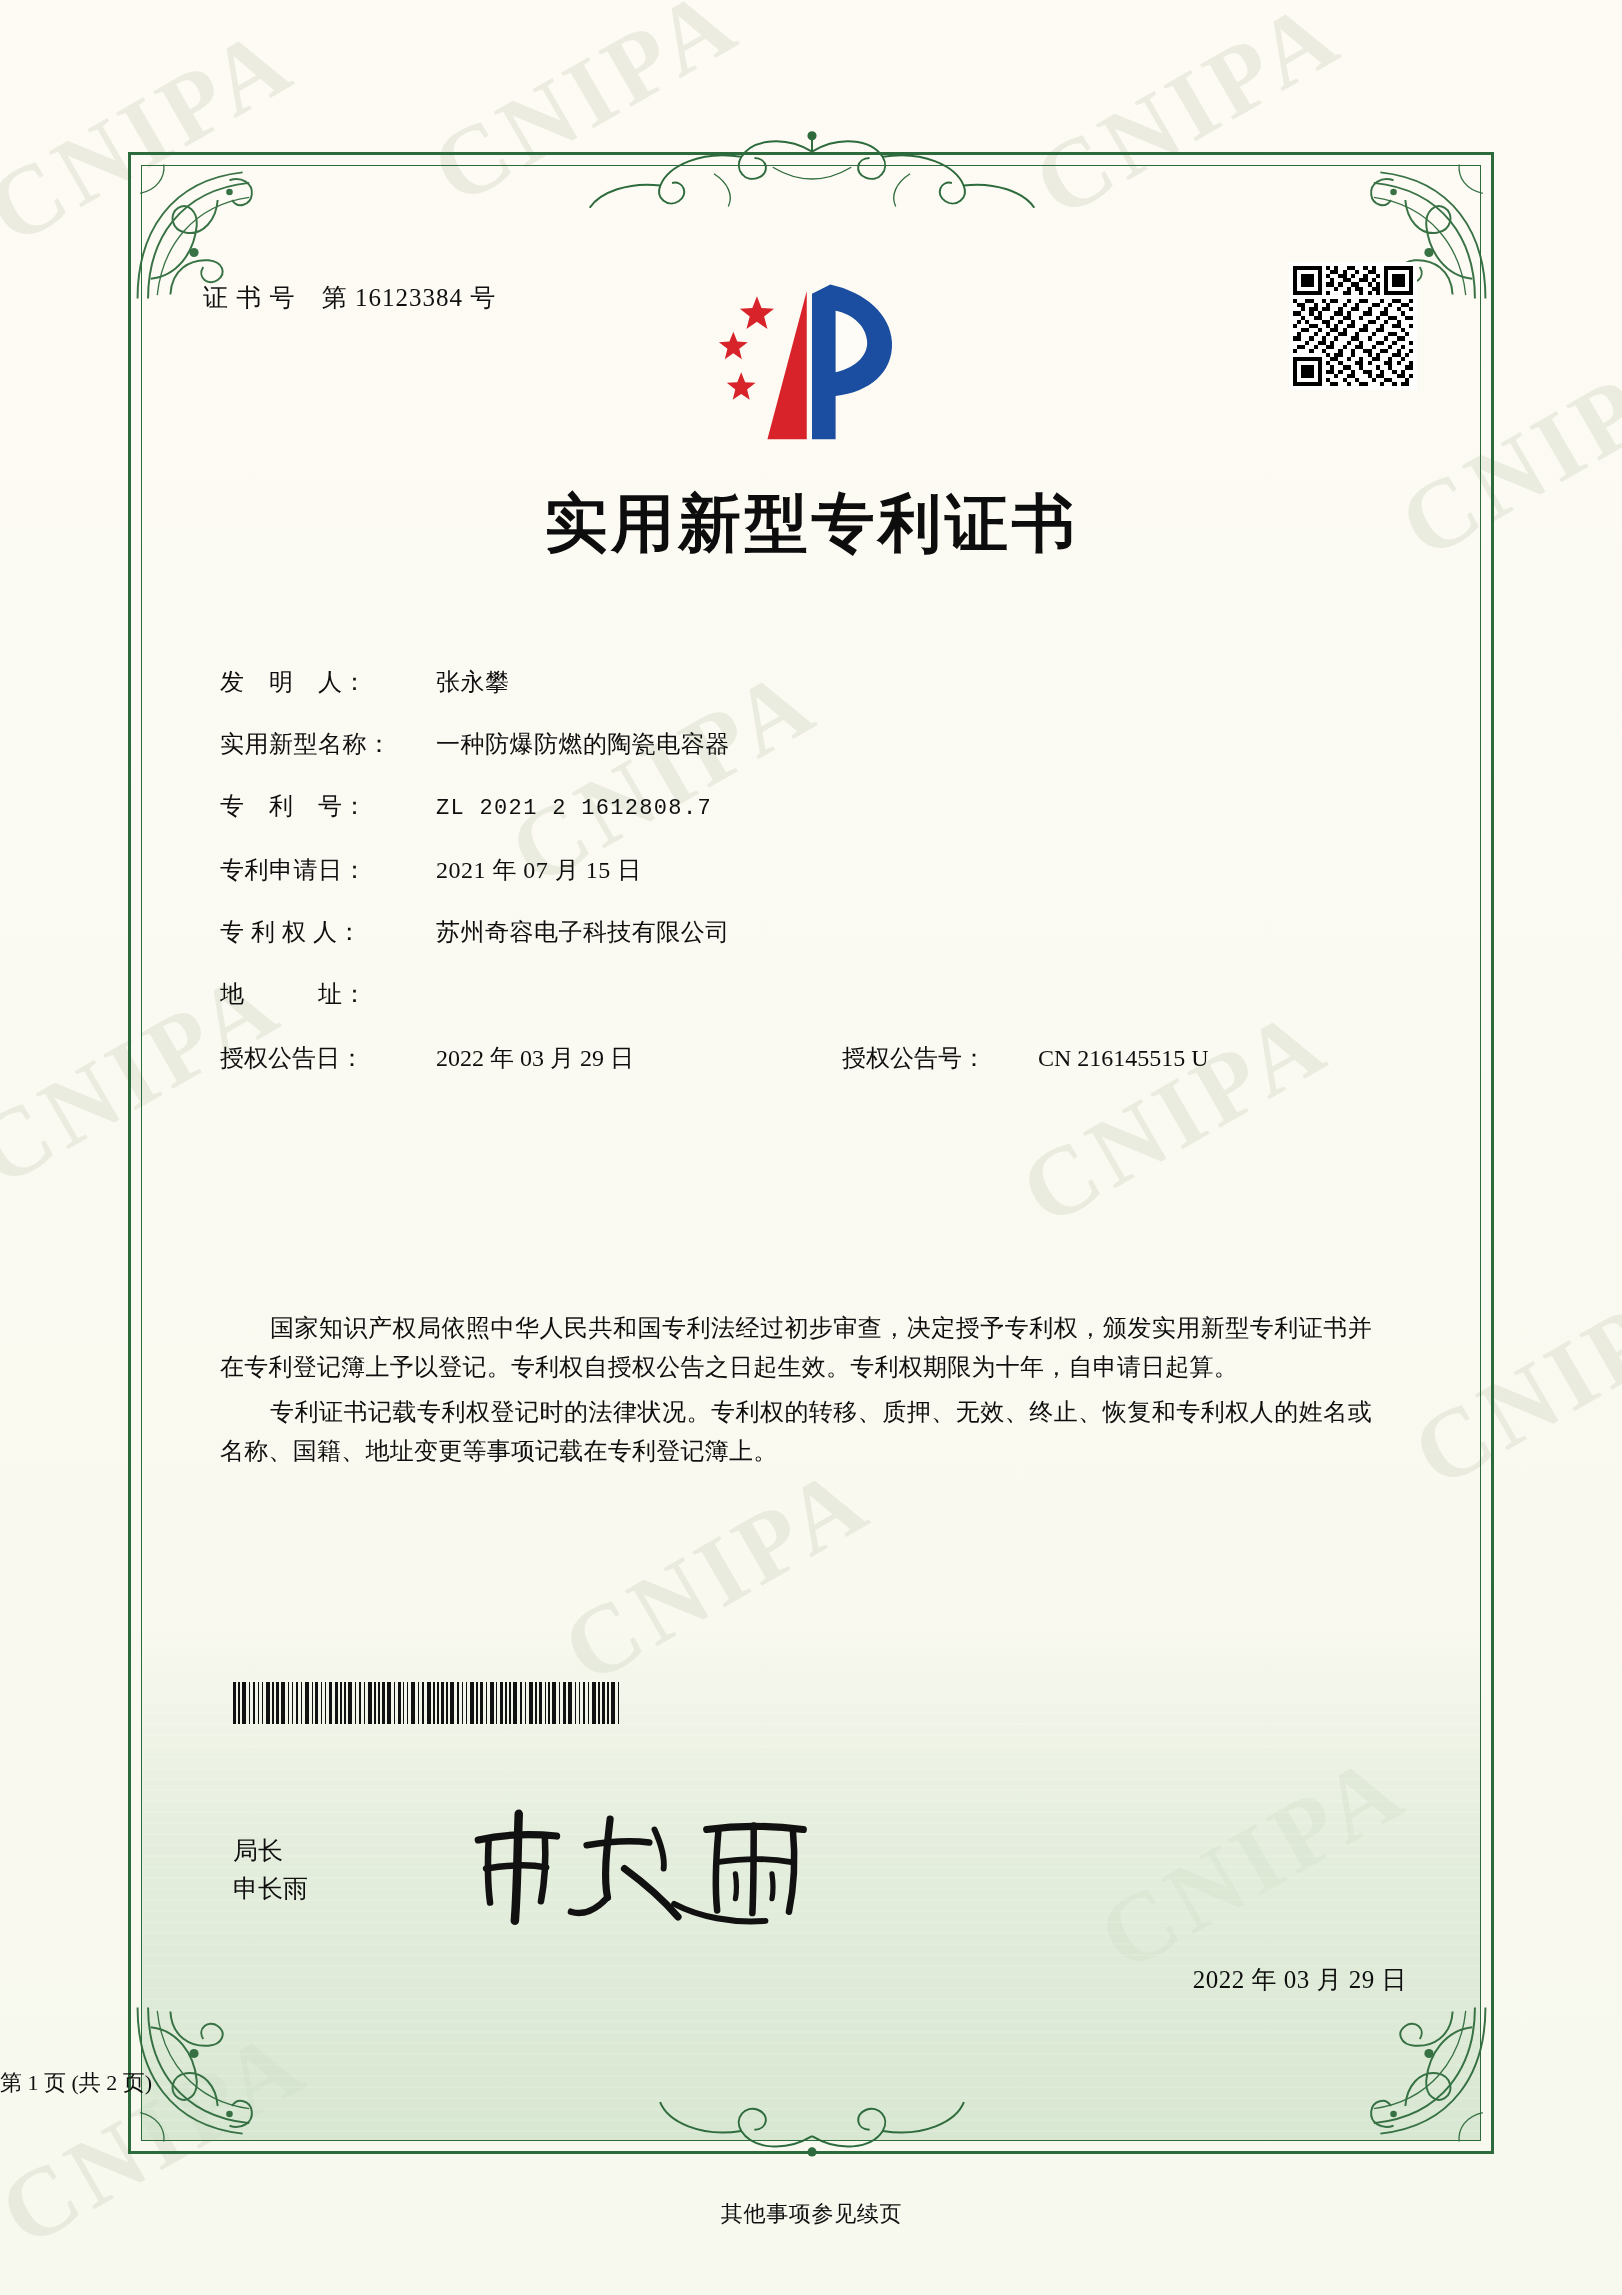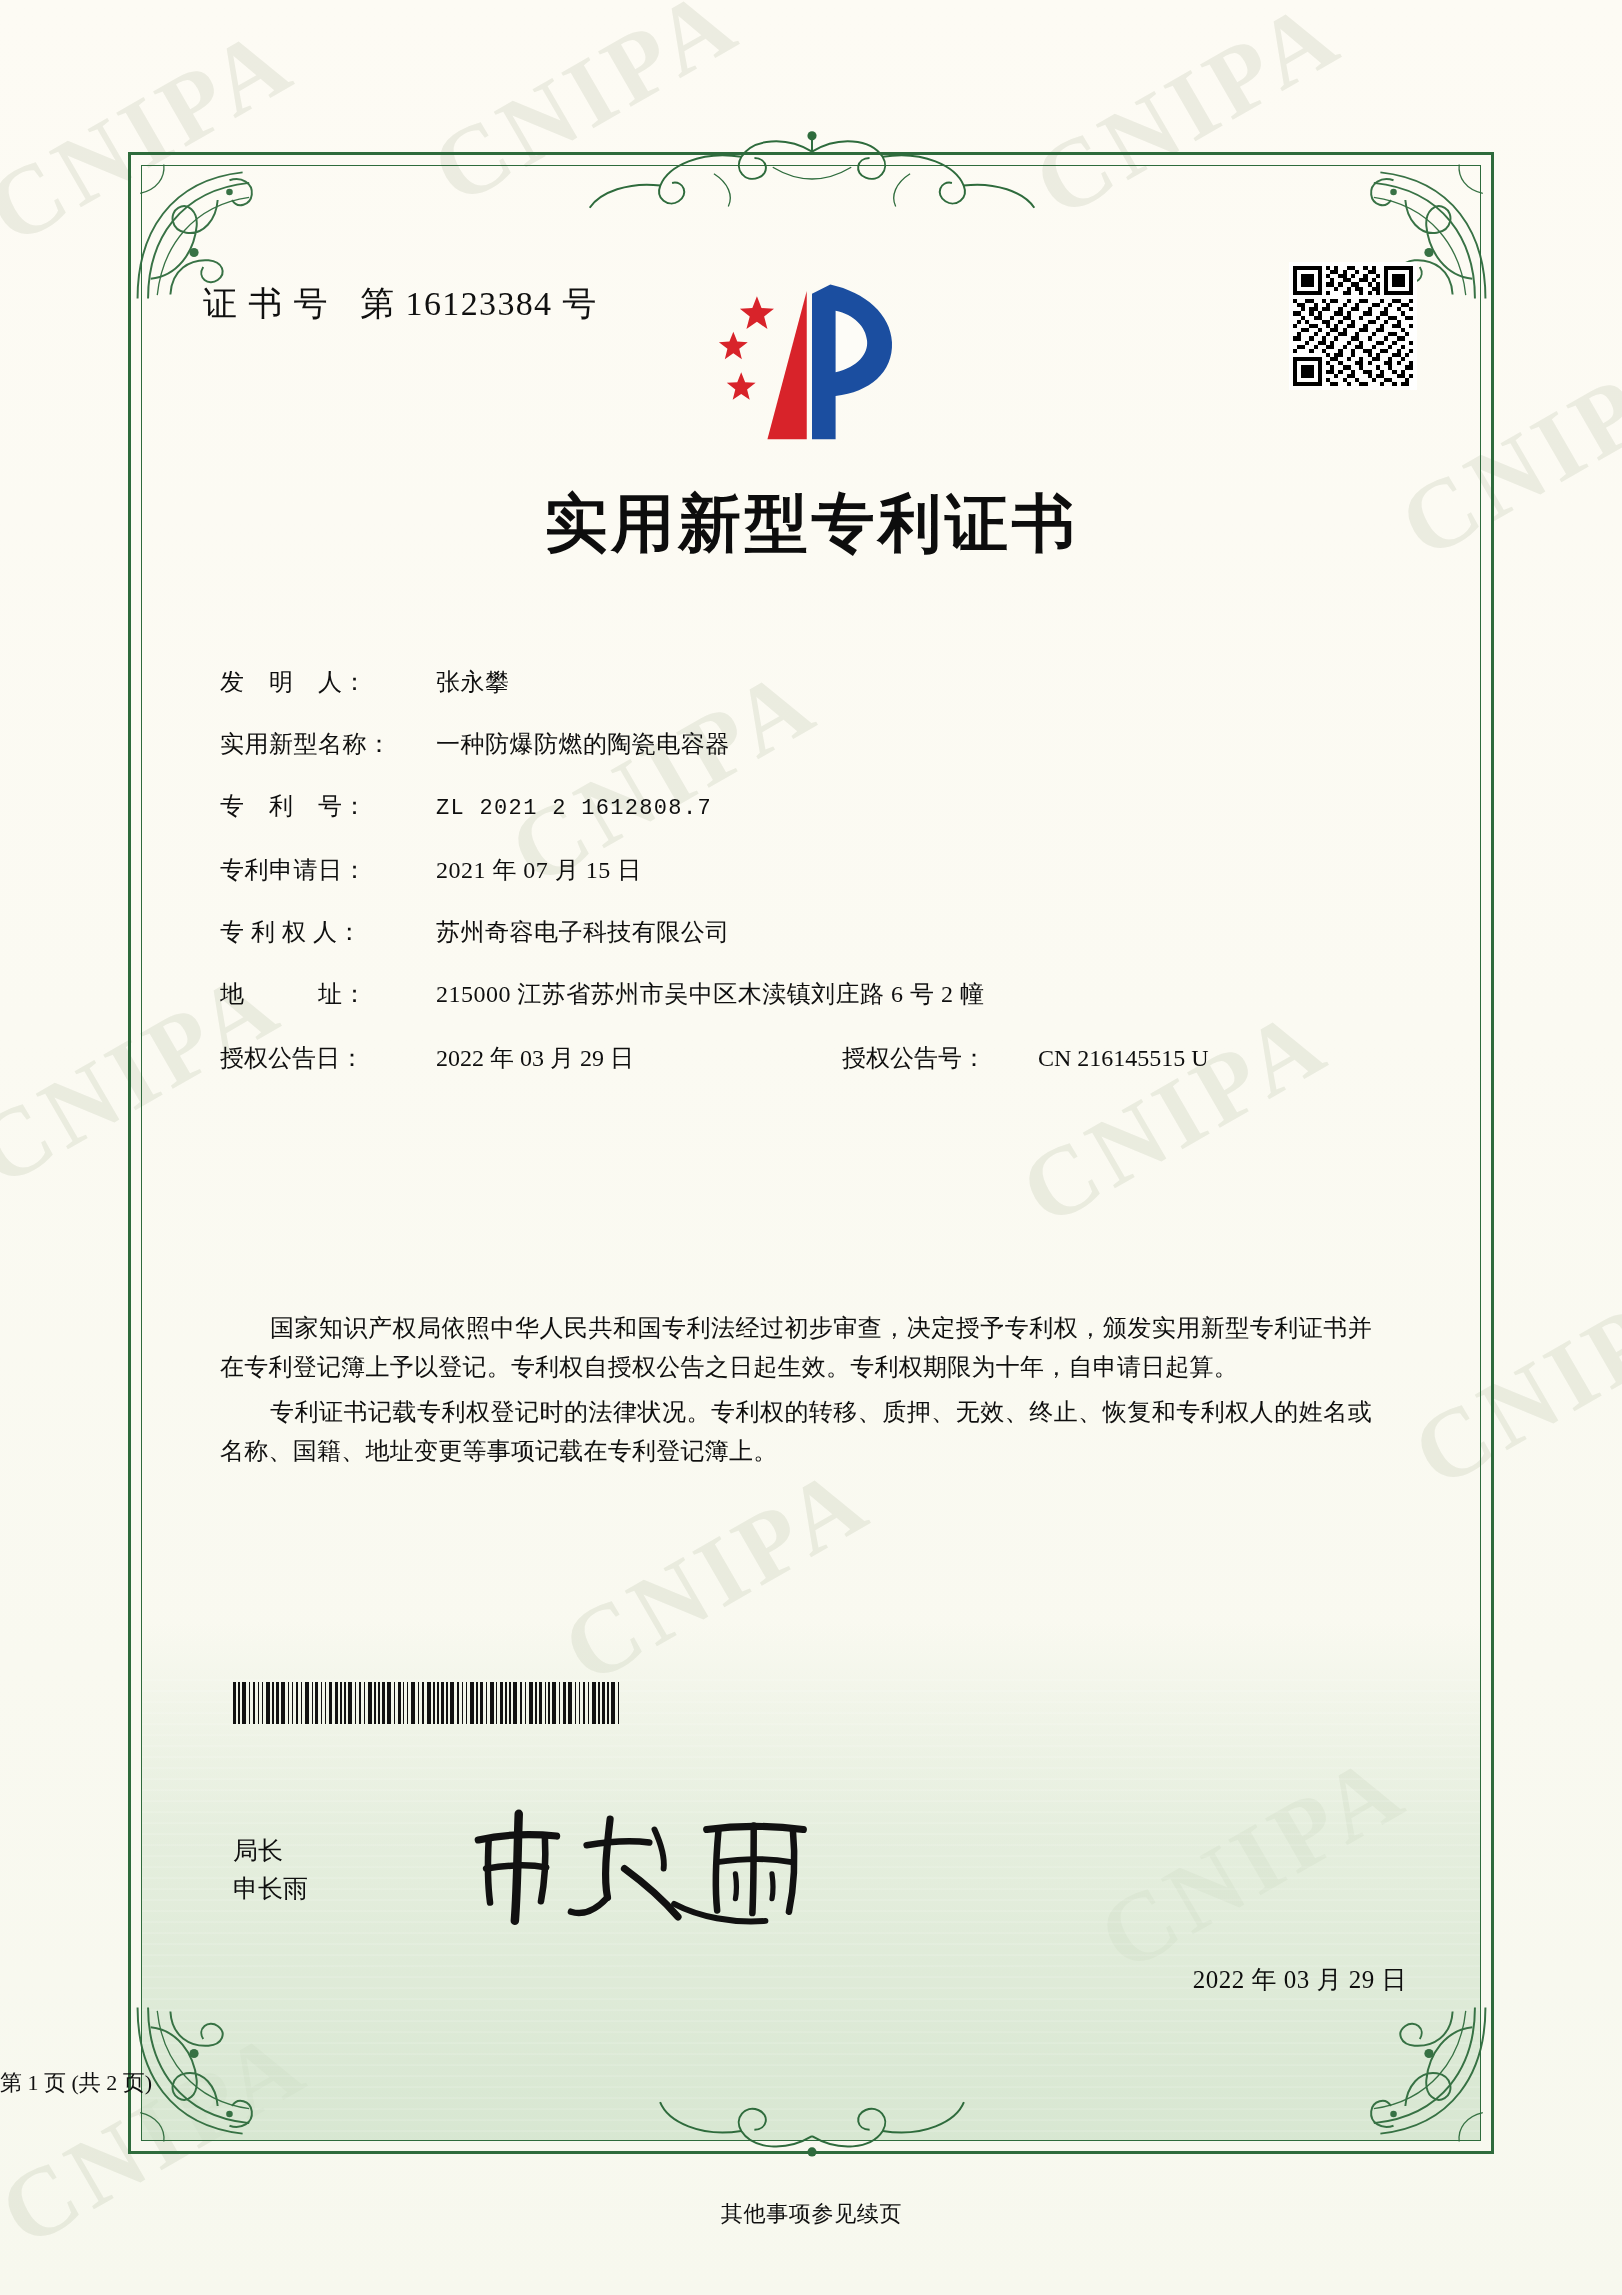--- a/index.html
+++ b/index.html
@@ -77,21 +77,21 @@
     top: 2081px;
     width: 550px;
     height: 79px;
   }
 
   
   #cert-number {
     position: absolute;
     left: 203px;
     top: 281px;
-    font-size: 34px;
+    font-size: 25px;
     color: #101010;
     letter-spacing: 0.04em;
     white-space: nowrap;
   }
   #qr {
     position: absolute;
     left: 1289px;
     top: 262px;
     width: 128px;
     height: 128px;
@@ -586,21 +586,20 @@
     <div class="field-row">
       <div class="field-label">专利申请日：</div>
       <div class="field-value">2021 年 07 月 15 日</div>
     </div>
     <div class="field-row">
       <div class="field-label">专 利 权 人：</div>
       <div class="field-value">苏州奇容电子科技有限公司</div>
     </div>
     <div class="field-row">
       <div class="field-label">地　　　址：</div>
-      <div class="field-value">215000 江苏省苏州市吴中区木渎镇刘庄路 6 号 2 幢</div>
     </div>
     <div class="row-inline">
       <div class="inline-label">授权公告日：</div>
       <div class="inline-value">2022 年 03 月 29 日</div>
       <div class="inline-label2">授权公告号：</div>
       <div class="inline-value2">CN 216145515 U</div>
     </div>
   </div>
 
   <div id="paragraphs">

